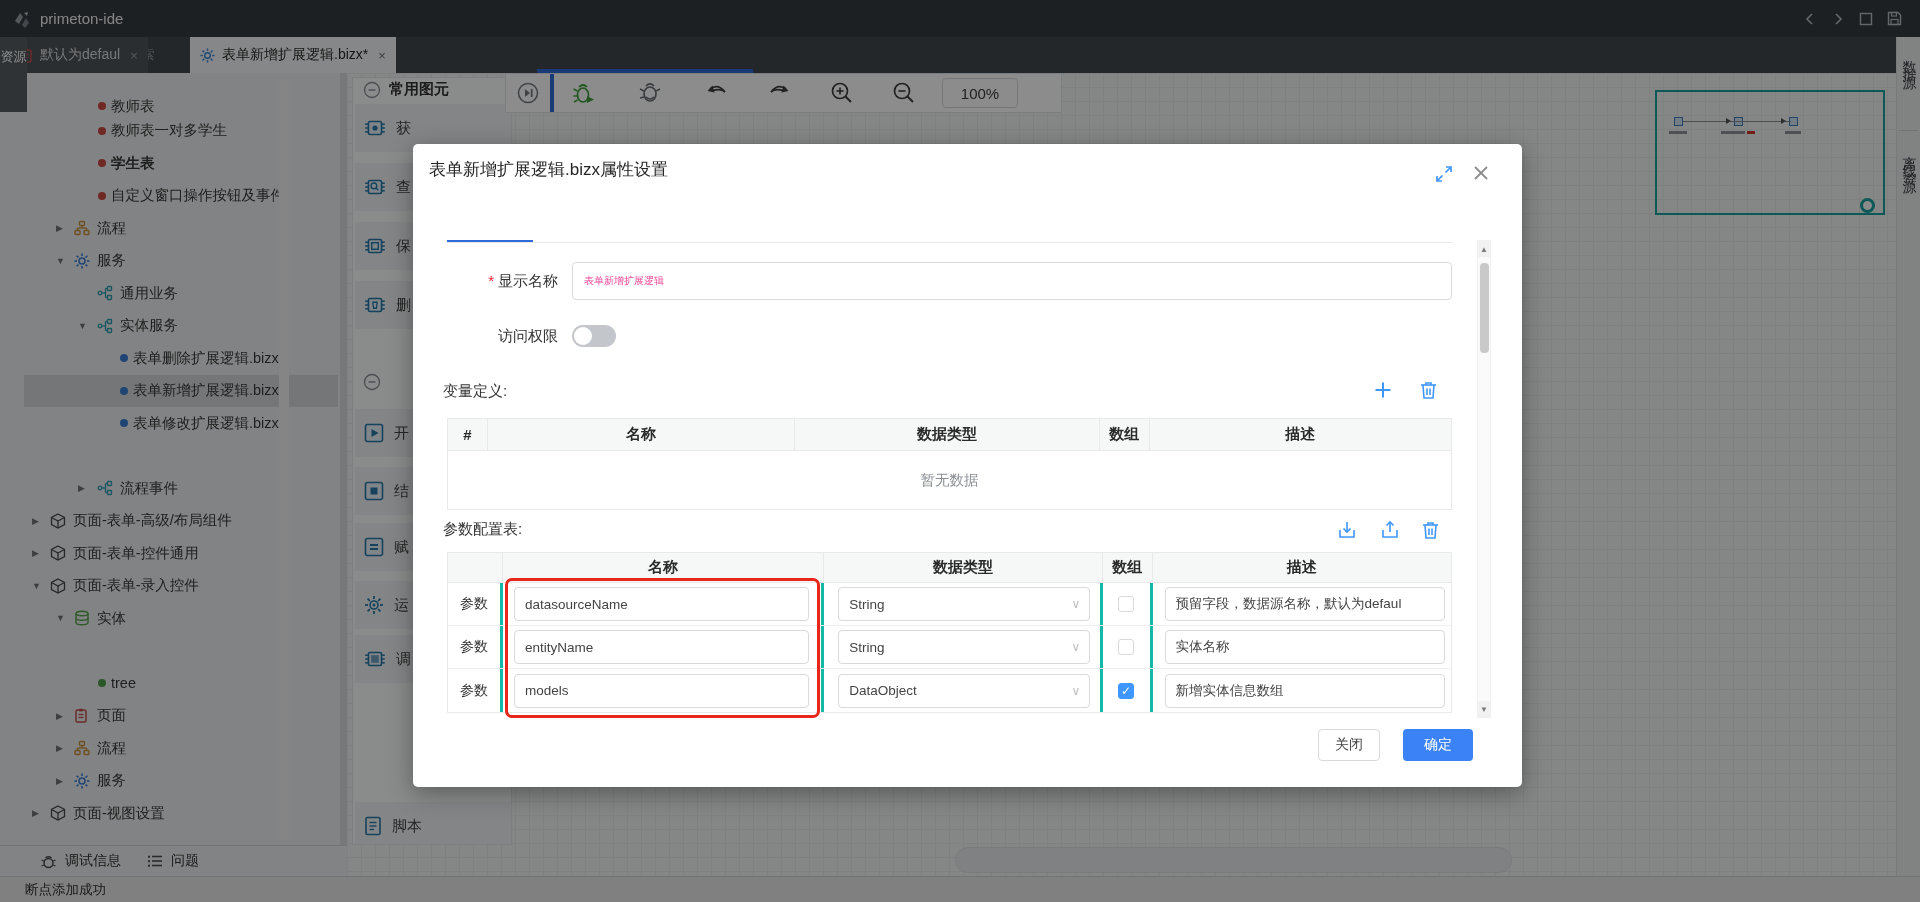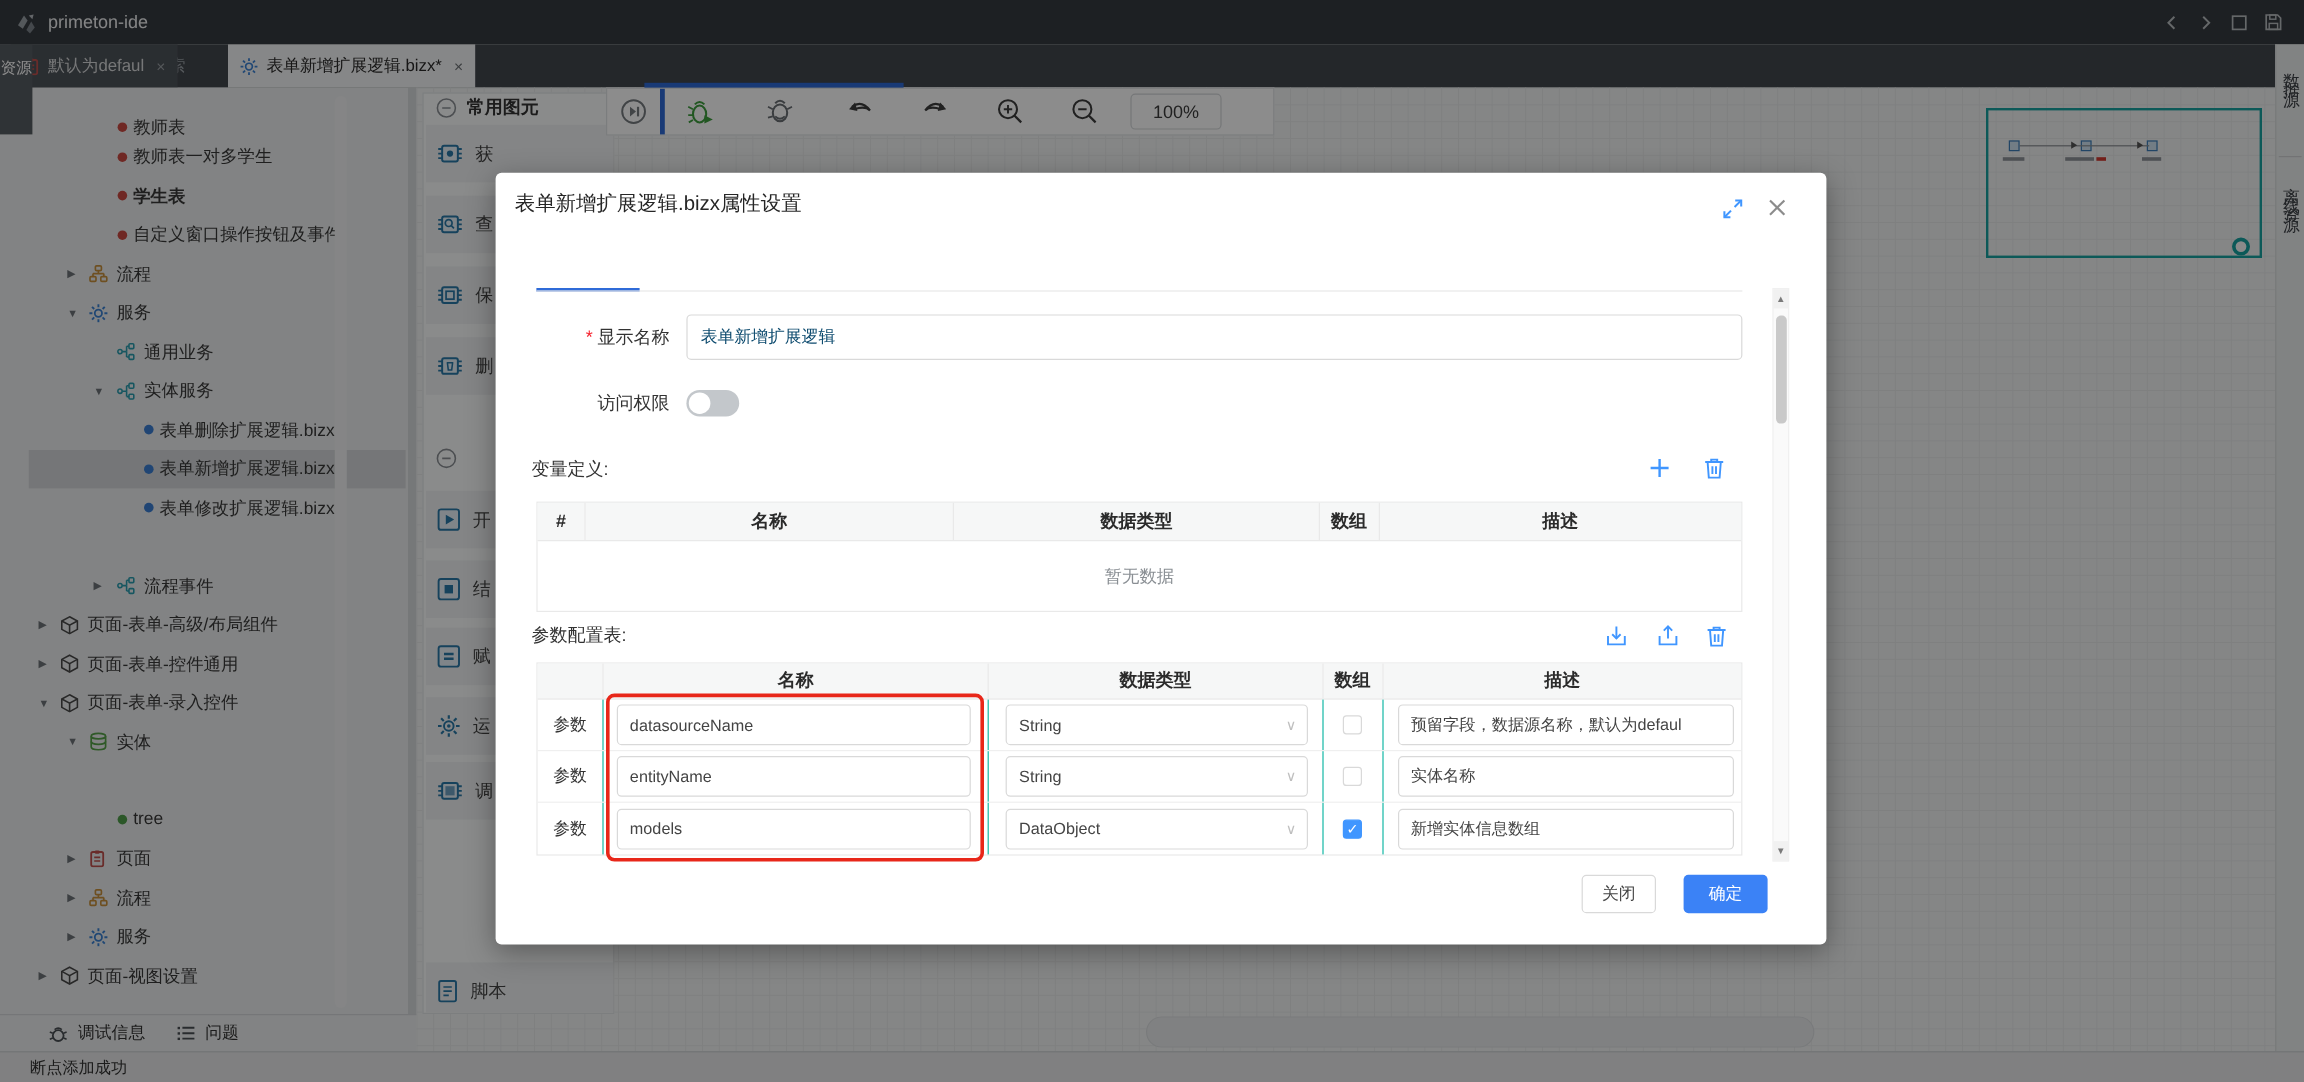--- a/index.html
+++ b/index.html
@@ -53,31 +53,31 @@
   .bp-item{display:flex;align-items:center;gap:8px;}
   #statusbar{left:0;top:876px;width:1920px;height:26px;background:#e9eaeb;border-top:1px solid #cfd2d4;display:flex;align-items:center;padding-left:25px;font-size:13.5px;color:#333;}
   
   #mask{left:0;top:0;width:1920px;height:902px;background:rgba(0,0,0,0.45);z-index:10;}
   #modal{left:413px;top:144px;width:1109px;height:643px;background:#fff;border-radius:5px;box-shadow:0 6px 24px rgba(0,0,0,.35);z-index:20;}
   #modal .title{position:absolute;left:16px;top:14px;font-size:17px;color:#262626;font-weight:500;}
   .mline{position:absolute;left:34px;top:98px;width:1005px;border-bottom:1px solid #e8e8e8;}
   .mblue{position:absolute;left:34px;top:96px;width:86px;height:3px;background:#2f6bd8;}
   .flabel{position:absolute;width:125px;text-align:right;font-size:15px;color:#333;}
   .req{color:#f5222d;margin-right:4px;}
-  .minput{position:absolute;border:1px solid #d9d9d9;border-radius:4px;background:#fff;font-size:14px;color:#0c4a6e;padding:0 11px;outline:none;}
+  .minput{position:absolute;border:1px solid #d9d9d9;border-radius:4px;background:#fff;font-size:10px;color:#ec4899;padding:0 11px;outline:none;}
   #toggle{position:absolute;left:159px;top:181px;width:44px;height:22px;border-radius:11px;background:#c3c7cb;}
   #toggle .knob{position:absolute;left:2px;top:2px;width:18px;height:18px;border-radius:50%;background:#fff;}
   .seclabel{position:absolute;font-size:15px;color:#333;}
   .mtable{position:absolute;left:34px;width:1005px;border:1px solid #e9e9e9;}
   .thead{display:flex;background:#f6f7f7;border-bottom:1px solid #e9e9e9;}
   .th{display:flex;align-items:center;justify-content:center;font-size:15px;font-weight:bold;color:#2b2b2b;border-right:1px solid #e9e9e9;}
   .th:last-child{border-right:none;}
   .trow{display:flex;border-bottom:1px solid #efefef;position:relative;}
   .trow:last-child{border-bottom:none;}
-  .td{display:flex;align-items:center;justify-content:center;font-size:14px;color:#333;border-right:1px solid #14b8a6;position:relative;}
+  .td{display:flex;align-items:center;justify-content:center;font-size:14px;color:#333;border-right:3px solid #14b8a6;position:relative;}
   .td:last-child{border-right:none;}
   .empty{height:58px;display:flex;align-items:center;justify-content:center;font-size:14.5px;color:#8a8f94;}
   .cell-input{border:1px solid #d9d9d9;border-radius:4px;height:34px;font-size:13.5px;color:#444;padding:0 10px;width:100%;outline:none;background:#fff;white-space:nowrap;overflow:hidden;}
   .sel{border:1px solid #d9d9d9;border-radius:4px;height:34px;display:flex;align-items:center;padding:0 10px;font-size:13.5px;color:#444;position:relative;background:#fff;}
   .sel .chev{position:absolute;right:9px;color:#bfbfbf;font-size:12px;}
   .cb{width:16px;height:16px;border:1px solid #d9d9d9;border-radius:3px;background:#fff;}
   .cb.on{background:#4096ff;border-color:#4096ff;color:#fff;font-size:12px;display:flex;align-items:center;justify-content:center;}
   #redbox{position:absolute;left:92px;top:434px;width:315px;height:140px;border:3px solid #e8271a;border-radius:7px;z-index:30;pointer-events:none;}
   #mscroll{position:absolute;left:1064px;top:96px;width:14px;height:478px;background:#fafafa;border:1px solid #f0f0f0;}
   .sbtn{position:absolute;left:0;width:12px;height:16px;background:#f1f1f1;color:#7a7a7a;font-size:8px;display:flex;align-items:center;justify-content:center;}

